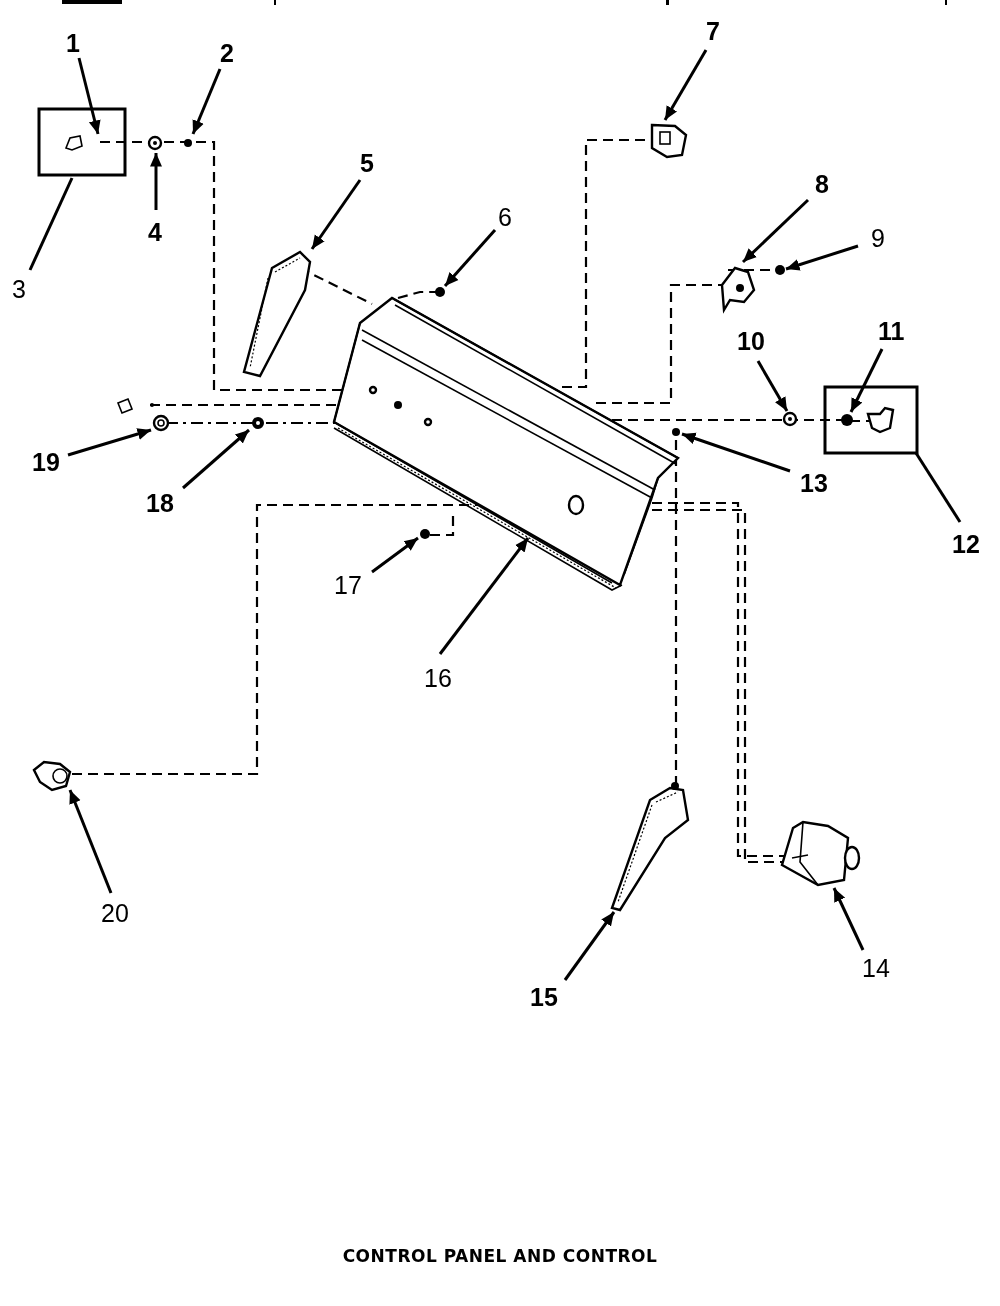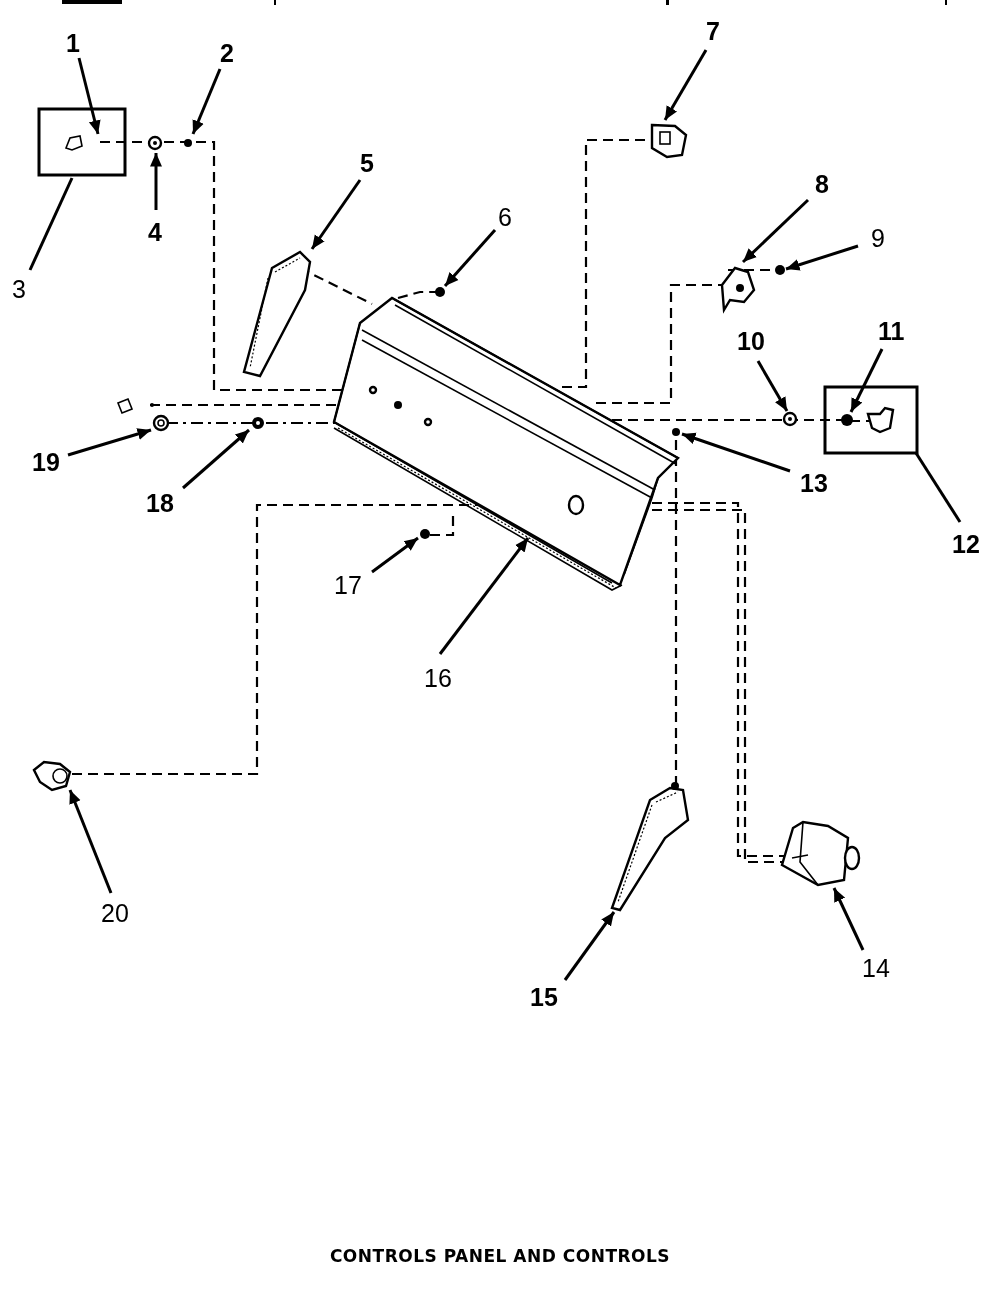--- a/index.html
+++ b/index.html
@@ -202,13 +202,13 @@
     <text class="callout" x="862" y="977">14</text>
     <text class="callout bold" x="530" y="1006">15</text>
     <text class="callout" x="424" y="687">16</text>
     <text class="callout" x="334" y="594">17</text>
     <text class="callout bold" x="146" y="512">18</text>
     <text class="callout bold" x="32" y="471">19</text>
     <text class="callout" x="101" y="922">20</text>
   </g>
 </svg>
 
-<div id="caption">CONTROLS PANEL AND CONTROLS</div>
+<div id="caption">CONTROL PANEL AND CONTROL</div>
 
 </body></html>

